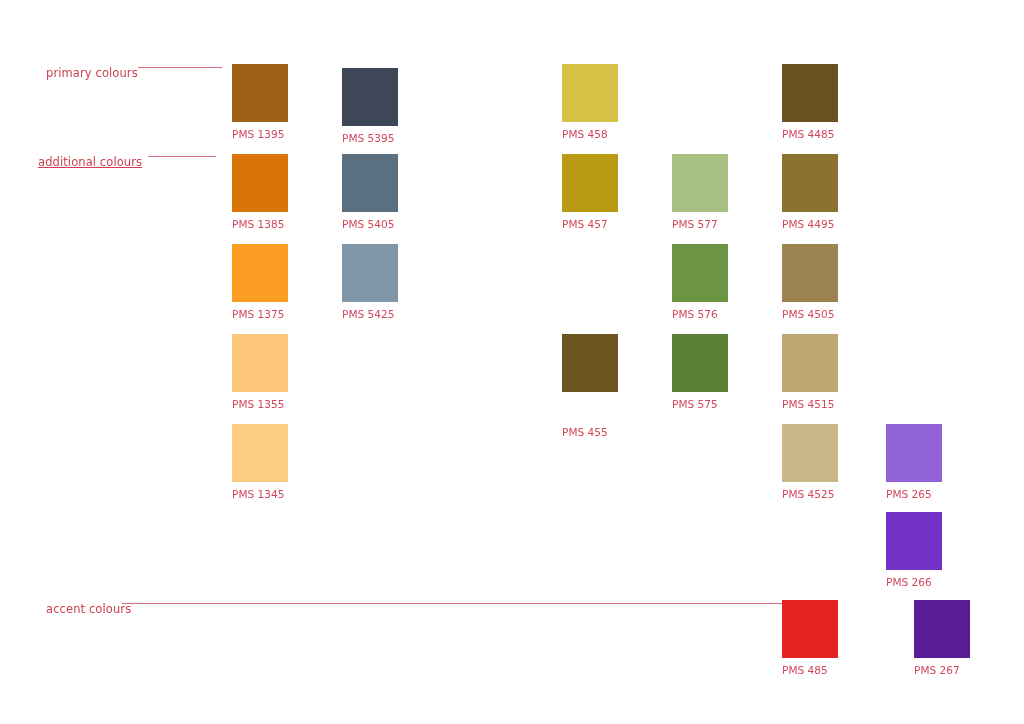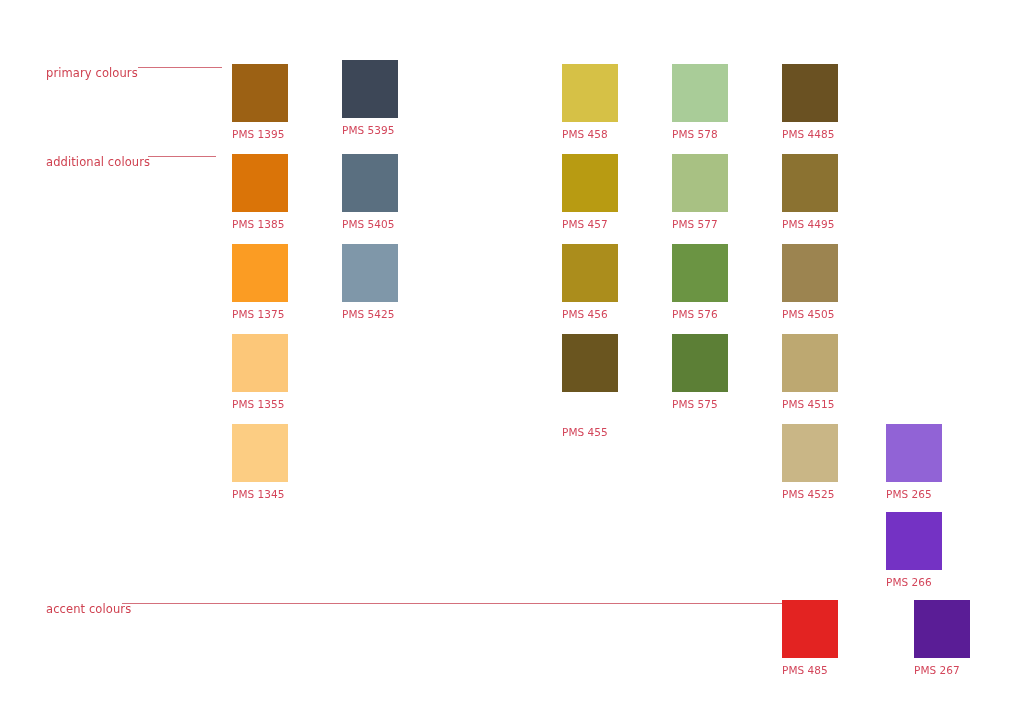--- a/index.html
+++ b/index.html
@@ -54,39 +54,35 @@
     white-space: nowrap;
     line-height: 1;
   }
 </style>
 </head>
 <body style="background: rgb(255, 255, 255);">
 
 <div id="sheet">
     <div class="section-label" style="left: 46px; top: 68px; color: rgb(207, 65, 80);">primary colours</div>
     <div class="section-rule" style="left: 138px; top: 67px; width: 84px; border-top-color: rgb(212, 112, 124);"></div>
-    <div class="section-label" style="left: 46px; top: 157px; color: rgb(207, 65, 80);">additional colours</div>
+    <div class="section-label" style="left: 38px; top: 157px; color: rgb(207, 65, 80); text-decoration: underline;">additional colours</div>
     <div class="section-rule" style="left: 148px; top: 156px; width: 68px; border-top-color: rgb(212, 112, 124);"></div>
     <div class="section-label" style="left: 46px; top: 604px; color: rgb(207, 65, 80);">accent colours</div>
     <div class="section-rule" style="left: 122px; top: 603px; width: 664px; border-top-color: rgb(212, 112, 124);"></div>
     <div class="swatch-cell" style="left: 232px; top: 64px;">
       <div class="swatch-chip" style="background: rgb(156, 97, 20);"></div>
       <div class="swatch-label" style="color: rgb(211, 69, 90);">PMS 1395</div>
     </div>
-    <div class="swatch-cell" style="left: 342px; top: 60px;">
+    <div class="swatch-cell" style="left: 342px; top: 68px;">
       <div class="swatch-chip" style="background: rgb(61, 71, 87);"></div>
       <div class="swatch-label" style="color: rgb(211, 69, 90);">PMS 5395</div>
     </div>
     <div class="swatch-cell" style="left: 562px; top: 64px;">
       <div class="swatch-chip" style="background: rgb(214, 193, 70);"></div>
       <div class="swatch-label" style="color: rgb(211, 69, 90);">PMS 458</div>
-    </div>
-    <div class="swatch-cell" style="left: 672px; top: 64px;">
-      <div class="swatch-chip" style="background: rgb(169, 204, 152);"></div>
-      <div class="swatch-label" style="color: rgb(211, 69, 90);">PMS 578</div>
     </div>
     <div class="swatch-cell" style="left: 782px; top: 64px;">
       <div class="swatch-chip" style="background: rgb(106, 81, 34);"></div>
       <div class="swatch-label" style="color: rgb(211, 69, 90);">PMS 4485</div>
     </div>
     <div class="swatch-cell" style="left: 232px; top: 154px;">
       <div class="swatch-chip" style="background: rgb(218, 116, 8);"></div>
       <div class="swatch-label" style="color: rgb(211, 69, 90);">PMS 1385</div>
     </div>
     <div class="swatch-cell" style="left: 342px; top: 154px;">
@@ -105,24 +101,20 @@
       <div class="swatch-chip" style="background: rgb(139, 114, 49);"></div>
       <div class="swatch-label" style="color: rgb(211, 69, 90); text-align: right;">PMS 4495</div>
     </div>
     <div class="swatch-cell" style="left: 232px; top: 244px;">
       <div class="swatch-chip" style="background: rgb(251, 156, 35);"></div>
       <div class="swatch-label" style="color: rgb(211, 69, 90);">PMS 1375</div>
     </div>
     <div class="swatch-cell" style="left: 342px; top: 244px;">
       <div class="swatch-chip" style="background: rgb(127, 151, 169);"></div>
       <div class="swatch-label" style="color: rgb(211, 69, 90);">PMS 5425</div>
-    </div>
-    <div class="swatch-cell" style="left: 562px; top: 244px;">
-      <div class="swatch-chip" style="background: rgb(171, 141, 28);"></div>
-      <div class="swatch-label" style="color: rgb(211, 69, 90);">PMS 456</div>
     </div>
     <div class="swatch-cell" style="left: 672px; top: 244px;">
       <div class="swatch-chip" style="background: rgb(107, 148, 67);"></div>
       <div class="swatch-label" style="color: rgb(211, 69, 90);">PMS 576</div>
     </div>
     <div class="swatch-cell" style="left: 782px; top: 244px;">
       <div class="swatch-chip" style="background: rgb(156, 132, 80);"></div>
       <div class="swatch-label" style="color: rgb(211, 69, 90);">PMS 4505</div>
     </div>
     <div class="swatch-cell" style="left: 232px; top: 334px;">

